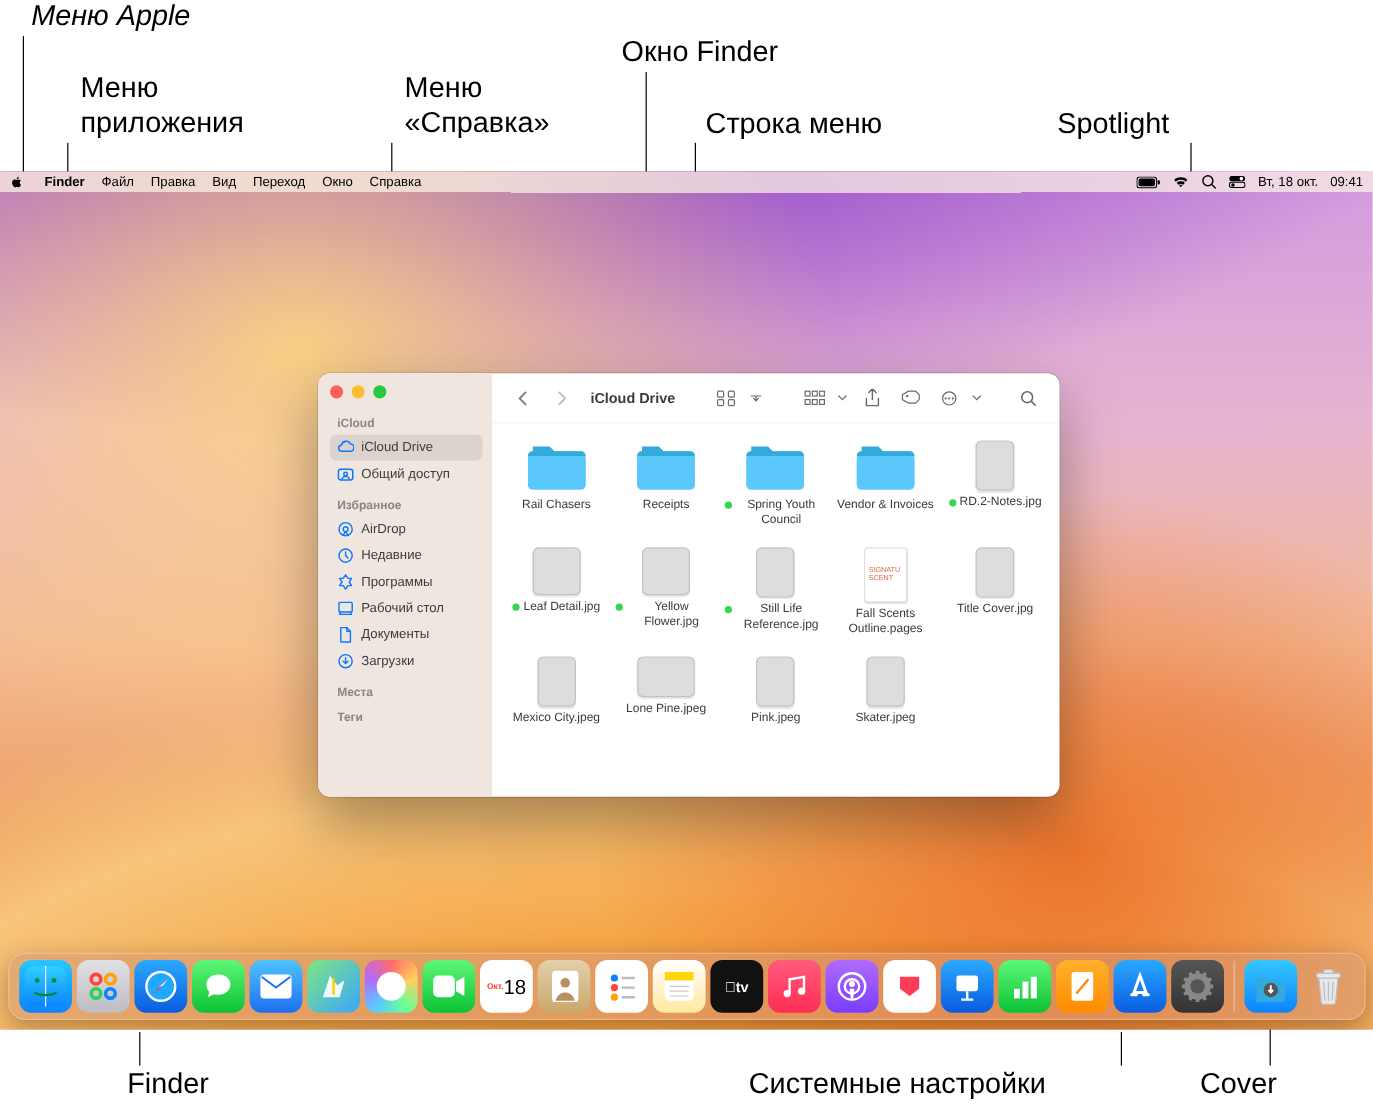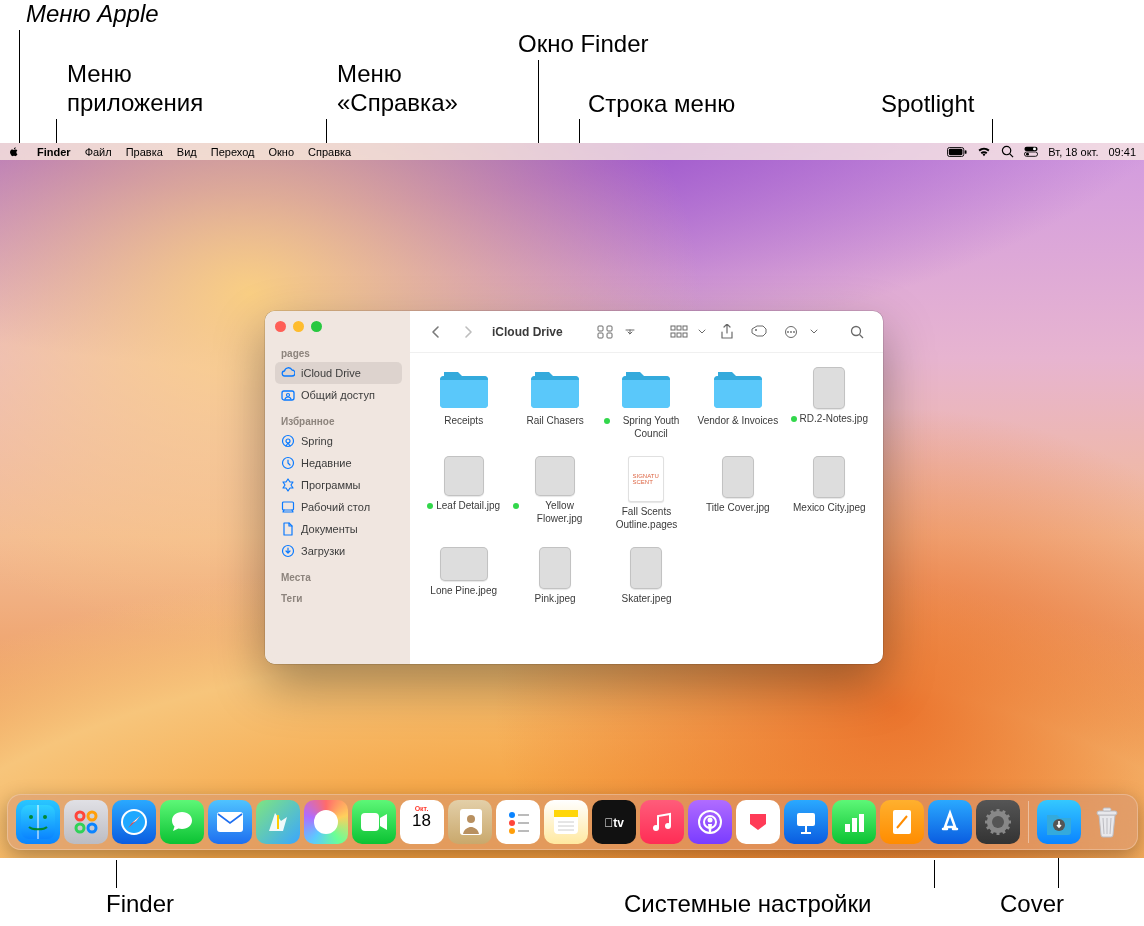--- a/index.html
+++ b/index.html
@@ -162,21 +162,21 @@
 
   <div class="finder">
     <div class="sidebar">
       <div class="traffic">
         <div class="tl r"></div>
         <div class="tl y"></div>
         <div class="tl g"></div>
       </div>
       <div id="sb-sections">
           <div class="sb-section">
-            <div class="sb-head">pages</div>
+            <div class="sb-head">iCloud</div>
             <div class="sb-item sel">
               <span class="ic">
                 <svg width="14" height="14" viewBox="0 0 14 14" fill="none" stroke-linecap="round" stroke-linejoin="round">
                   <use href="#i-cloud"></use>
                 </svg>
               </span>
               <span>iCloud Drive</span>
             </div>
             <div class="sb-item">
               <span class="ic">
@@ -188,21 +188,21 @@
             </div>
           </div>
           <div class="sb-section">
             <div class="sb-head">Избранное</div>
             <div class="sb-item">
               <span class="ic">
                 <svg width="14" height="14" viewBox="0 0 14 14" fill="none" stroke-linecap="round" stroke-linejoin="round">
                   <use href="#i-airdrop"></use>
                 </svg>
               </span>
-              <span>Spring</span>
+              <span>AirDrop</span>
             </div>
             <div class="sb-item">
               <span class="ic">
                 <svg width="14" height="14" viewBox="0 0 14 14" fill="none" stroke-linecap="round" stroke-linejoin="round">
                   <use href="#i-clock"></use>
                 </svg>
               </span>
               <span>Недавние</span>
             </div>
             <div class="sb-item">
@@ -329,31 +329,31 @@
       </div>
       <div class="content">
         <div class="grid" id="file-grid">
             <div class="itm">
               <div class="thumb folder">
                 <svg viewBox="0 0 48 42">
                   <use href="#folder"></use>
                 </svg>
               </div>
               <div class="lbl">
-                <span class="txt">Receipts</span>
+                <span class="txt">Rail Chasers</span>
               </div>
             </div>
             <div class="itm">
               <div class="thumb folder">
                 <svg viewBox="0 0 48 42">
                   <use href="#folder"></use>
                 </svg>
               </div>
               <div class="lbl">
-                <span class="txt">Rail Chasers</span>
+                <span class="txt">Receipts</span>
               </div>
             </div>
             <div class="itm">
               <div class="thumb folder">
                 <svg viewBox="0 0 48 42">
                   <use href="#folder"></use>
                 </svg>
               </div>
               <div class="lbl">
                 <span class="dot"></span>
@@ -382,20 +382,27 @@
               <div class="lbl">
                 <span class="dot"></span>
                 <span class="txt">Leaf Detail.jpg</span>
               </div>
             </div>
             <div class="itm">
               <div class="thumb img  fill-yellow"></div>
               <div class="lbl">
                 <span class="dot"></span>
                 <span class="txt">Yellow Flower.jpg</span>
+              </div>
+            </div>
+            <div class="itm">
+              <div class="thumb img port fill-maroon"></div>
+              <div class="lbl">
+                <span class="dot"></span>
+                <span class="txt">Still Life Reference.jpg</span>
               </div>
             </div>
             <div class="itm">
               <div class="thumb doc">SIGNATU
 SCENT</div>
               <div class="lbl">
                 <span class="txt">Fall Scents Outline.pages</span>
               </div>
             </div>
             <div class="itm">
@@ -484,21 +491,21 @@
             <circle cx="14" cy="14" r="12" fill="#fff"></circle>
           </svg>
         </div>
         <div class="dicon" style="background: linear-gradient(rgb(93, 247, 119), rgb(11, 194, 51));">
           <svg width="28" height="20">
             <rect x="1" y="1" width="18" height="18" rx="4" fill="#fff"></rect>
             <path d="M20 6l7-4v16l-7-4z" fill="#fff"></path>
           </svg>
         </div>
         <div class="dicon" style="background: rgb(255, 255, 255);">
-          <div style="width:34px;height:34px;border-radius:8px;background:#fff;display:flex;flex-direction:column;align-items:center;justify-content:flex-start;">
+          <div style="width:34px;height:34px;border-radius:8px;background:#fff;display:flex;flex-direction:row;align-items:center;justify-content:flex-end;">
             <div style="font-size:7px;color:#ff3b30;font-weight:600;">Окт.</div>
             <div style="font-size:17px;font-weight:400;line-height:1;">18</div>
           </div>
         </div>
         <div class="dicon" style="background: linear-gradient(rgb(227, 207, 168), rgb(201, 168, 108));">
           <svg width="26" height="28">
             <rect x="3" y="1" width="22" height="26" rx="3" fill="#fff"></rect>
             <circle cx="14" cy="11" r="4" fill="#b89060"></circle>
             <path d="M6 26c1-5 5-7 8-7s7 2 8 7" fill="#b89060"></path>
           </svg>

